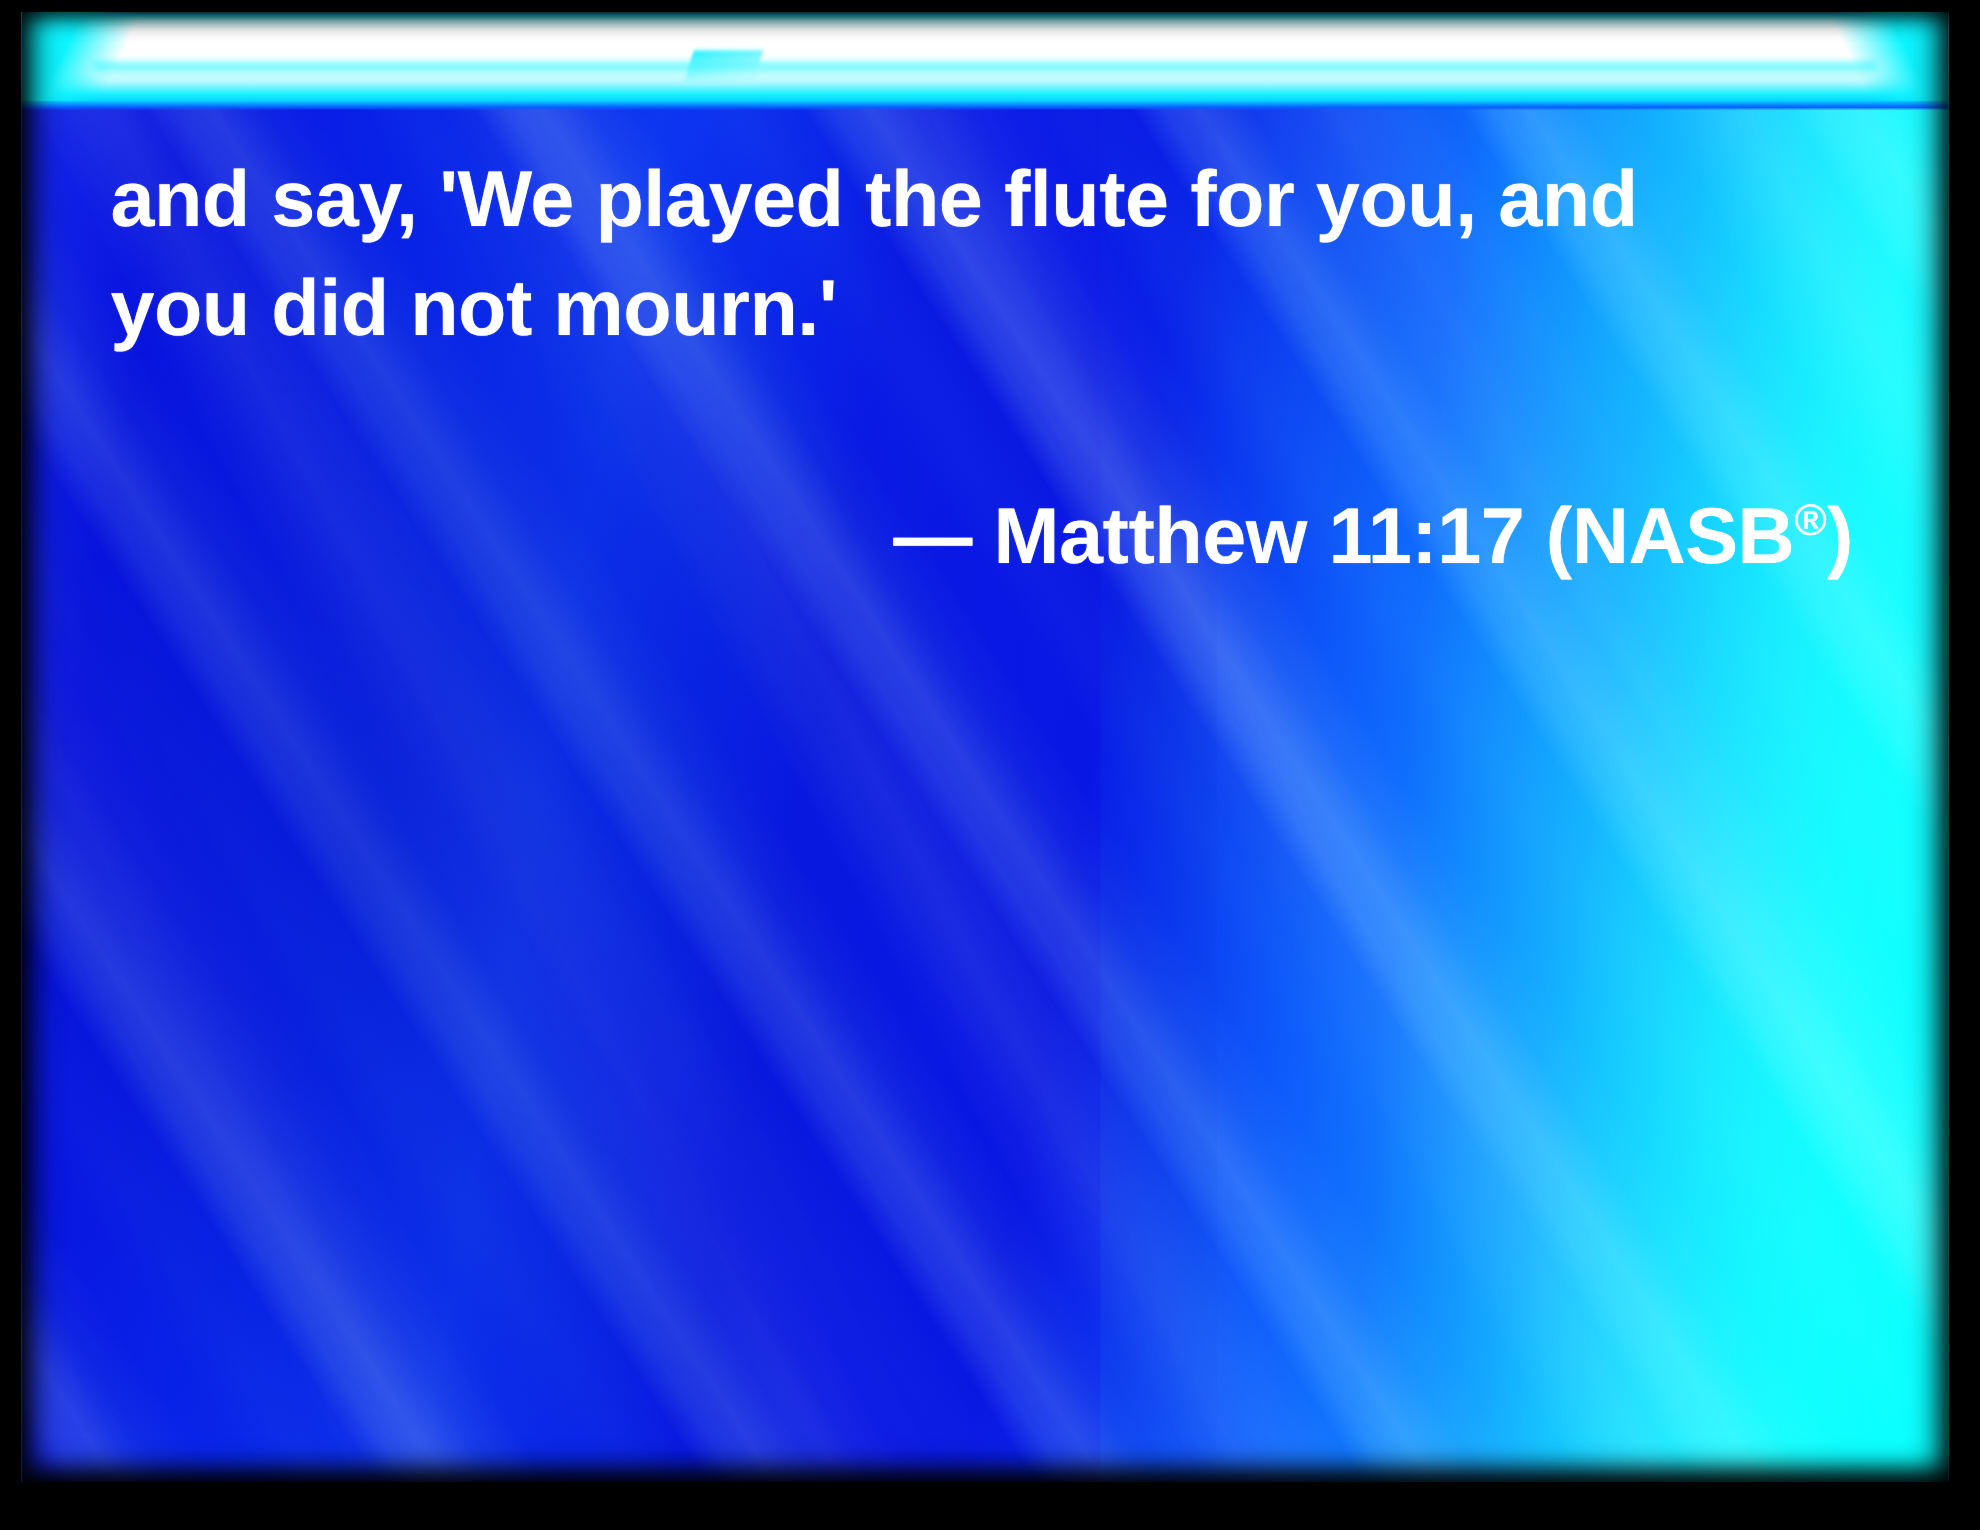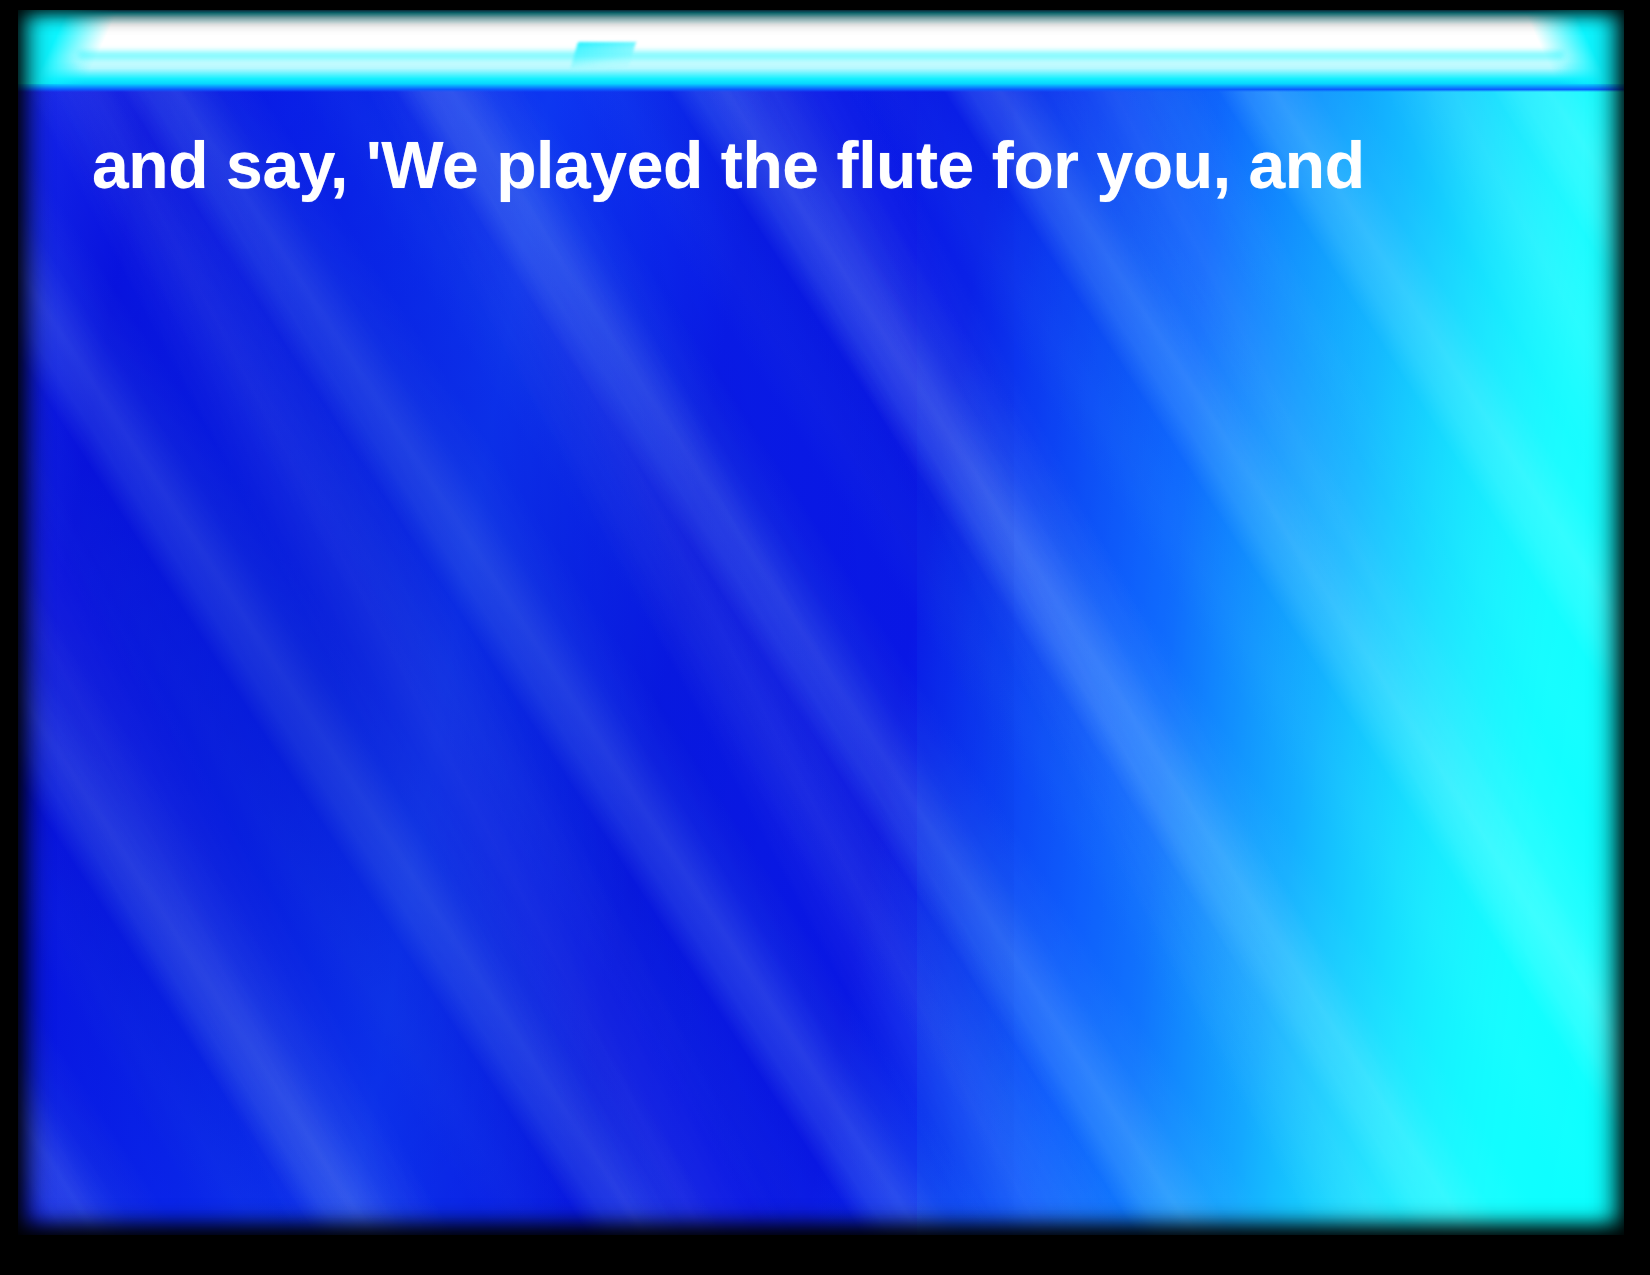--- a/index.html
+++ b/index.html
@@ -249,19 +249,21 @@
       <div class="glow-outer"></div>
       <div class="glow-topline"></div>
       <div class="glow-end-l"></div>
       <div class="glow-end-r"></div>
       <div class="glow-under"></div>
       <div class="glow-notch"></div>
     </div>
 
     <div id="verse-block">
       <div class="verse-line">and say, 'We played the flute for you, and</div>
+      <div class="verse-line">you did not mourn.'</div>
     </div>
 
+    <div id="attribution"><span>—</span><span> </span><span>Matthew</span><span> </span><span>11:17</span><span> </span><span>(NASB</span><span class="reg">®</span><span>)</span></div>
 
     <div class="bg-vignette"></div>
   </div>
 
 </div>
 
 </body></html>

